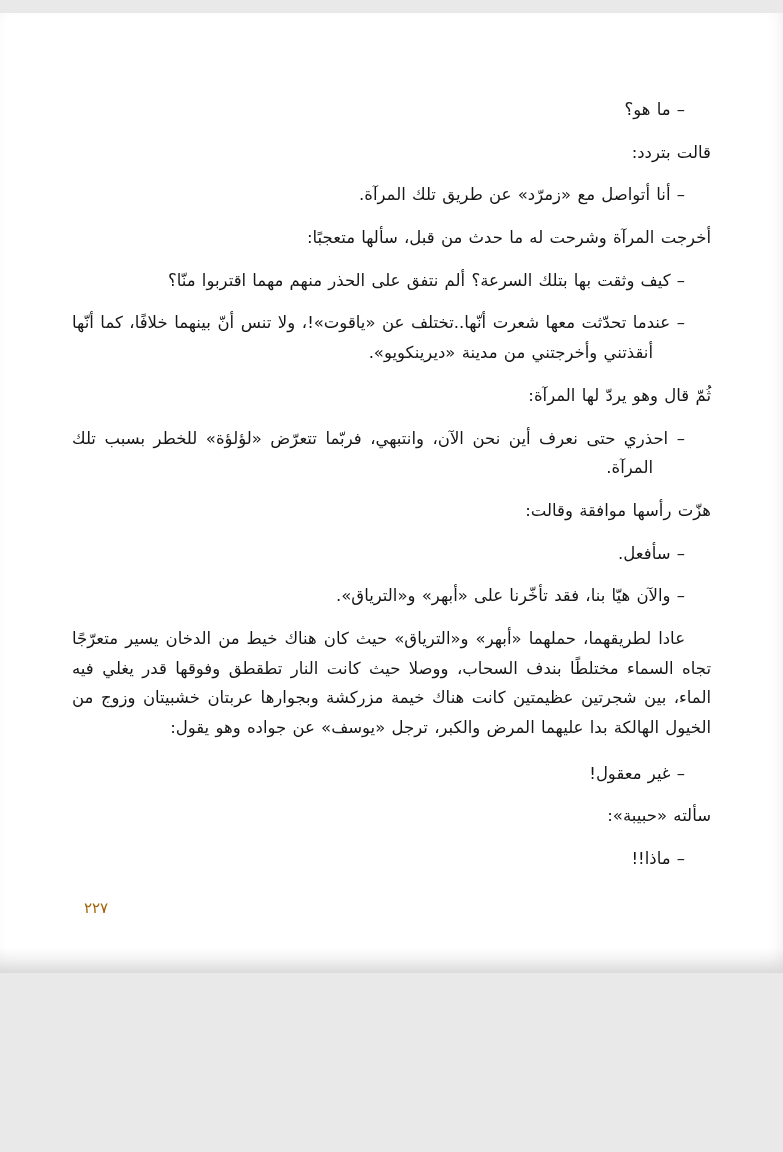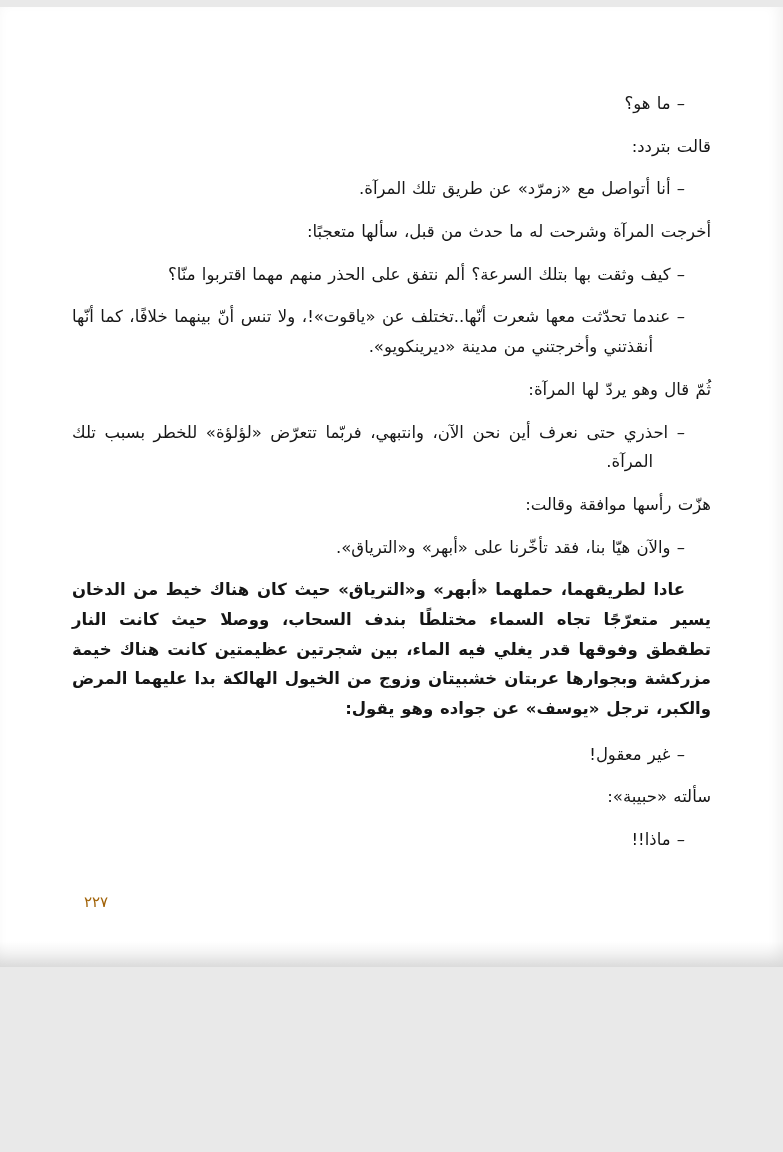--- a/index.html
+++ b/index.html
@@ -4,21 +4,21 @@
 <style>
   html, body {
     margin: 0;
     padding: 0;
     background: #e9e9e9;
   }
   .page {
     position: relative;
     width: 783px;
     height: 960px;
-    margin: 7px auto;
+    margin: 13px auto;
     background: #ffffff;
     font-family: "DejaVu Sans", sans-serif;
     color: #161616;
     overflow: hidden;
     box-shadow: inset -4px -6px 14px rgba(0,0,0,0.06);
   }
   .text-block {
     position: absolute;
     top: 82px;
     right: 72px;
@@ -40,21 +40,20 @@
   }
   
   p.narration {
     padding-right: 0;
     text-indent: 0;
   }
   
   p.paragraph {
     text-indent: 26px;
     margin-bottom: 16px;
-    font-weight: bold;
   }
   .page-number {
     position: absolute;
     left: 84px;
     bottom: 56px;
     direction: rtl;
     font-size: 15px;
     color: #a16207;
   }
   
@@ -74,20 +73,21 @@
   <div class="text-block" id="text-block">
       <p class="dialogue">– ما هو؟</p>
       <p class="narration">قالت بتردد:</p>
       <p class="dialogue">– أنا أتواصل مع «زمرّد» عن طريق تلك المرآة.</p>
       <p class="narration">أخرجت المرآة وشرحت له ما حدث من قبل، سألها متعجبًا:</p>
       <p class="dialogue">– كيف وثقت بها بتلك السرعة؟ ألم نتفق على الحذر منهم مهما اقتربوا منّا؟</p>
       <p class="dialogue">– عندما تحدّثت معها شعرت أنّها..تختلف عن «ياقوت»!، ولا تنس أنّ بينهما خلافًا، كما أنّها أنقذتني وأخرجتني من مدينة «ديرينكويو».</p>
       <p class="narration">ثُمّ قال وهو يردّ لها المرآة:</p>
       <p class="dialogue">– احذري حتى نعرف أين نحن الآن، وانتبهي، فربّما تتعرّض «لؤلؤة» للخطر بسبب تلك المرآة.</p>
       <p class="narration">هزّت رأسها موافقة وقالت:</p>
+      <p class="dialogue">– سأفعل.</p>
       <p class="dialogue">– والآن هيّا بنا، فقد تأخّرنا على «أبهر» و«الترياق».</p>
       <p class="paragraph">عادا لطريقهما، حملهما «أبهر» و«الترياق» حيث كان هناك خيط من الدخان يسير متعرّجًا تجاه السماء مختلطًا بندف السحاب، ووصلا حيث كانت النار تطقطق وفوقها قدر يغلي فيه الماء، بين شجرتين عظيمتين كانت هناك خيمة مزركشة وبجوارها عربتان خشبيتان وزوج من الخيول الهالكة بدا عليهما المرض والكبر، ترجل «يوسف» عن جواده وهو يقول:</p>
       <p class="dialogue">– غير معقول!</p>
       <p class="narration">سألته «حبيبة»:</p>
       <p class="dialogue">– ماذا!!</p>
     </div>
   <div class="page-number">٢٢٧</div>
 </div>
 
 </body></html>

